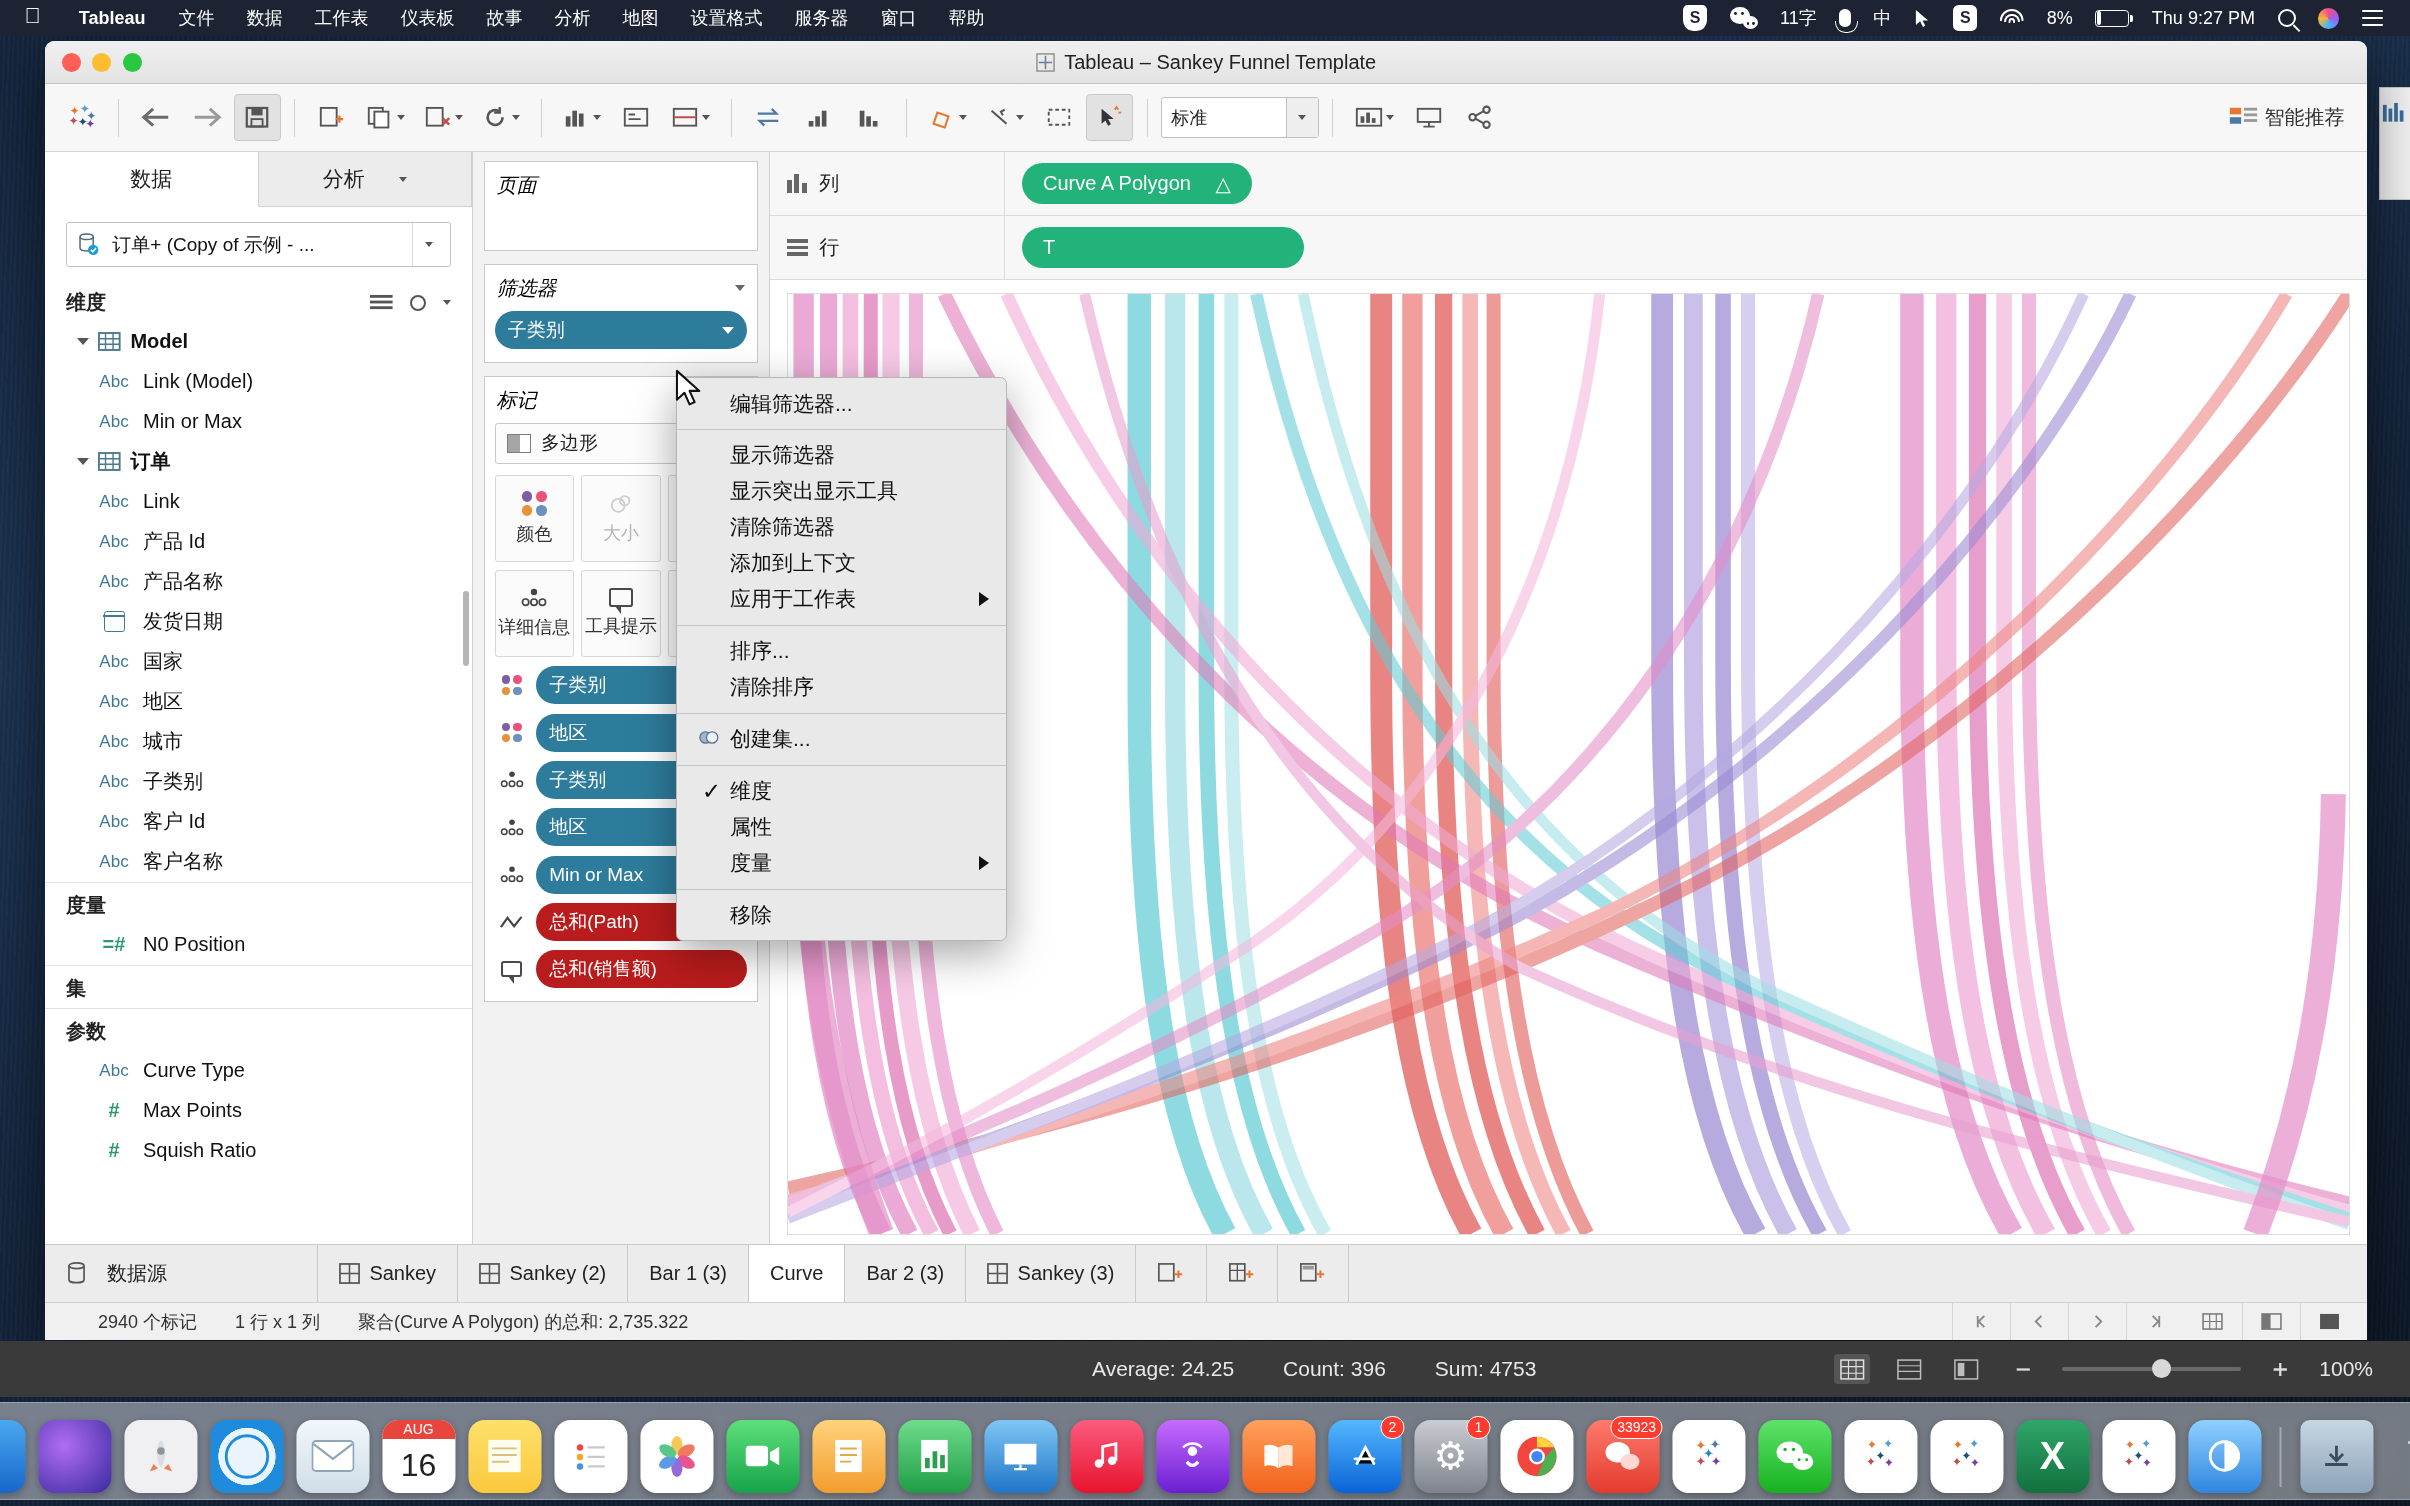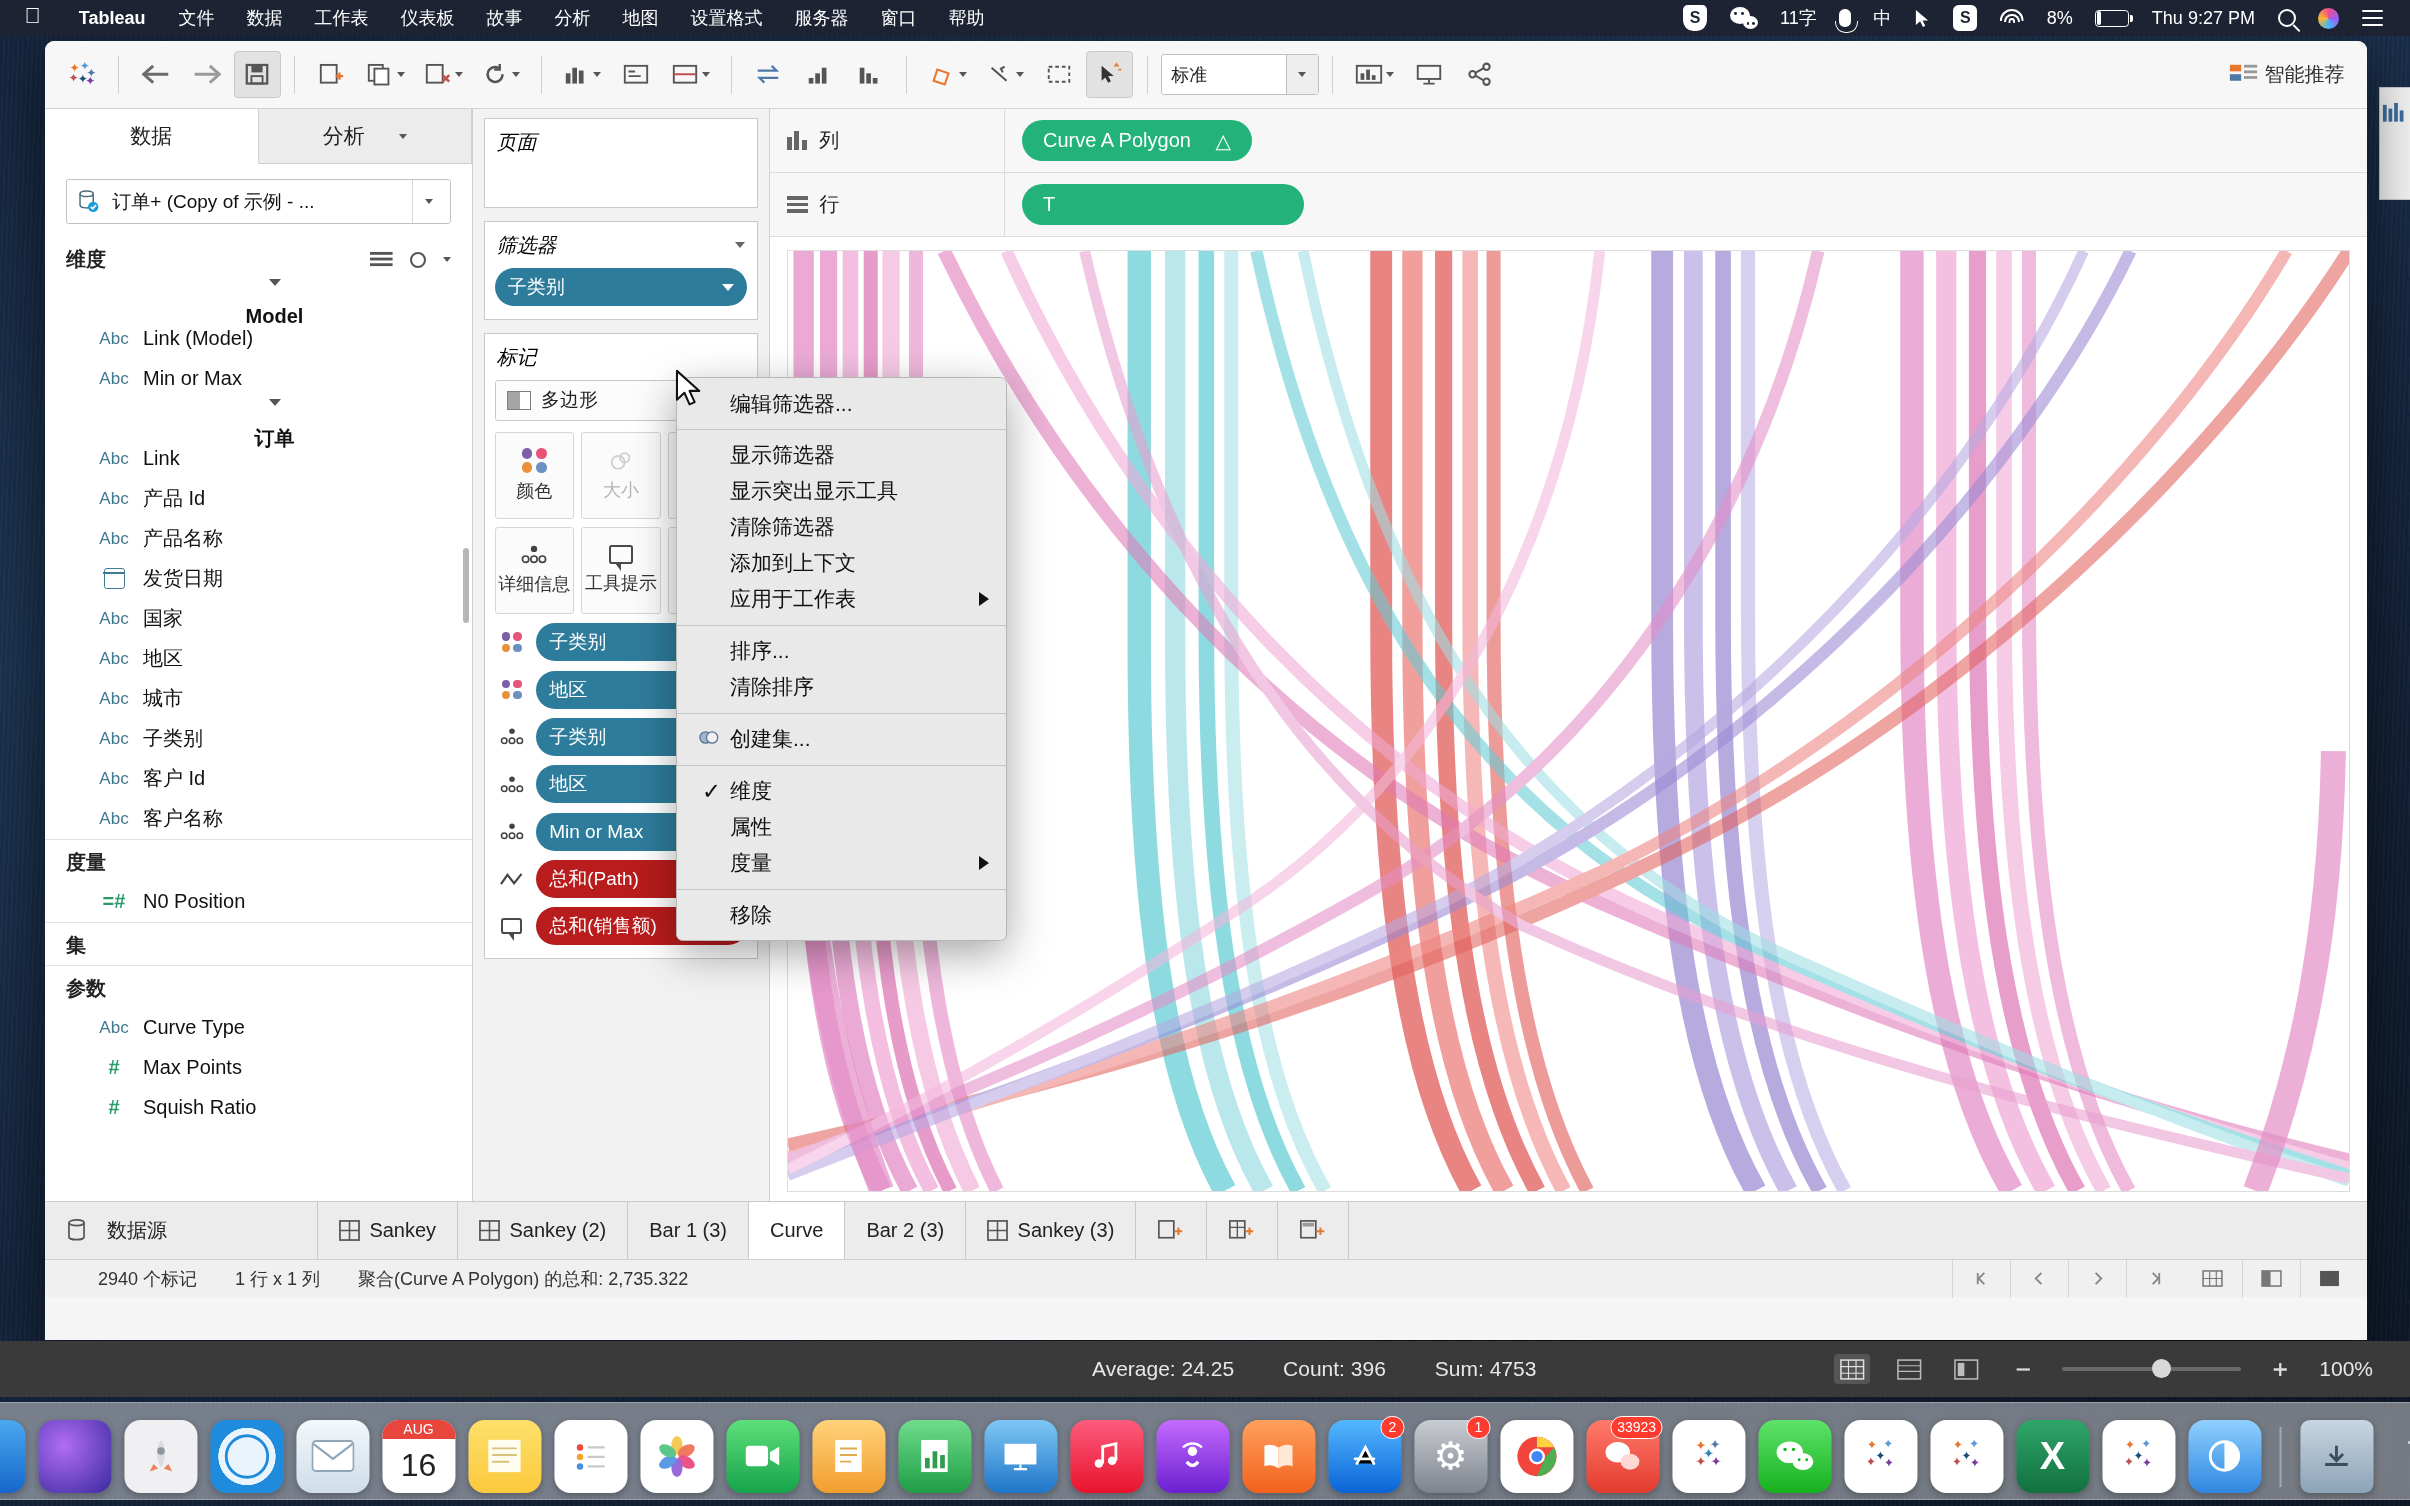--- a/index.html
+++ b/index.html
@@ -118,21 +118,21 @@
   .ds-box .dd{margin-left:auto;width:32px;height:43px;display:flex;align-items:center;justify-content:center;border-left:0.9px solid #d8d8d8;}
   .cyl{width:21px;height:22.6px;position:relative;}
   .fields{ flex:1; overflow:hidden; position:relative;}
   .sec-head{ display:flex;align-items:center; padding:9.4px 21px 5.6px 21px; border-top:0.9px solid #e2e2e2;}
   .sec-head .lbl{ font-size:20px;font-weight:bold;color:#222;}
   .sec-head .tools{ margin-left:auto; display:flex; gap:17px; align-items:center;}
   .fld{ display:flex;align-items:center; height:40px; padding-left:53px; gap:13px; font-size:20px; color:#111; }
   .fld .abc{ color:#3f7a92; font-size:17px; width:32px; text-align:center;}
   .fld .grn{ color:#2b9a68; font-size:20px; width:32px; text-align:center; font-weight:bold;}
   .tbl-ico{width:22.6px;height:19px;}
-  .fld.folder{ padding-left:32px; font-weight:bold; gap:9.4px;flex-direction:column;}
+  .fld.folder{ padding-left:32px; font-weight:bold; gap:9.4px;}
   .chev{width:0;height:0;border-left:6.6px solid transparent;border-right:6.6px solid transparent;border-top:7.5px solid #555;}
   .cal-ico{width:21px;height:21px;border:1.9px solid #3f7a92;border-radius:2.8px;position:relative;}
   .cal-ico::before{content:"";position:absolute;left:-1.9px;right:-1.9px;top:2.8px;height:1.9px;background:#3f7a92;}
   .set-ico{width:28px;height:19px;position:relative;}
   .ital{font-style:italic;}
   .sbar{position:absolute;right:2.8px;top:311px;width:6.6px;height:75px;background:#b6b6b6;border-radius:3.8px;}
 
   
   #midpane{ width:297px; background:#f2f2f2; border-right:0.9px solid #d0d0d0; padding:9.4px 11.3px; }
   .card{ background:#fff; border:0.9px solid #c9c9c9; margin-bottom:13px; }
@@ -323,20 +323,37 @@
     <rect x="1" y="4" width="4" height="18"></rect>
         <rect x="7" y="8" width="4" height="14"></rect>
     <rect x="13" y="2" width="4" height="20"></rect>
         <rect x="19" y="10" width="4" height="12"></rect>
       </g>
     </svg>
 </div>
 
 <div id="win">
 
+  <div id="titlebar">
+    <div class="traffic">
+      <span class="t-red"></span>
+      <span class="t-yel"></span>
+      <span class="t-grn"></span>
+    </div>
+    <div class="title">
+      <svg class="tb-logo" viewBox="0 0 20 20">
+        <rect x="1" y="1" width="18" height="18" fill="none" stroke="#888" stroke-width="1.4"></rect>
+        <g fill="#6a7d99">
+            <rect x="9.2" y="3" width="1.6" height="14"></rect>
+            <rect x="3" y="9.2" width="14" height="1.6"></rect>
+          </g>
+      </svg>
+      <span>Tableau – Sankey Funnel Template</span>
+    </div>
+  </div>
 
   <div id="toolbar">
     <div class="tb-btn">
       <svg width="32" height="28" viewBox="0 0 34 30">
         <g font-size="13" font-family="DejaVu Sans" text-anchor="middle">
           <text x="9" y="12" fill="#e8762d">✦</text>
             <text x="20" y="10" fill="#5b9bd5">✦</text>
           <text x="27" y="17" fill="#4e79a7">✦</text>
             <text x="8" y="22" fill="#c0504d">✦</text>
           <text x="18" y="24" fill="#1f4e79">✦</text>

